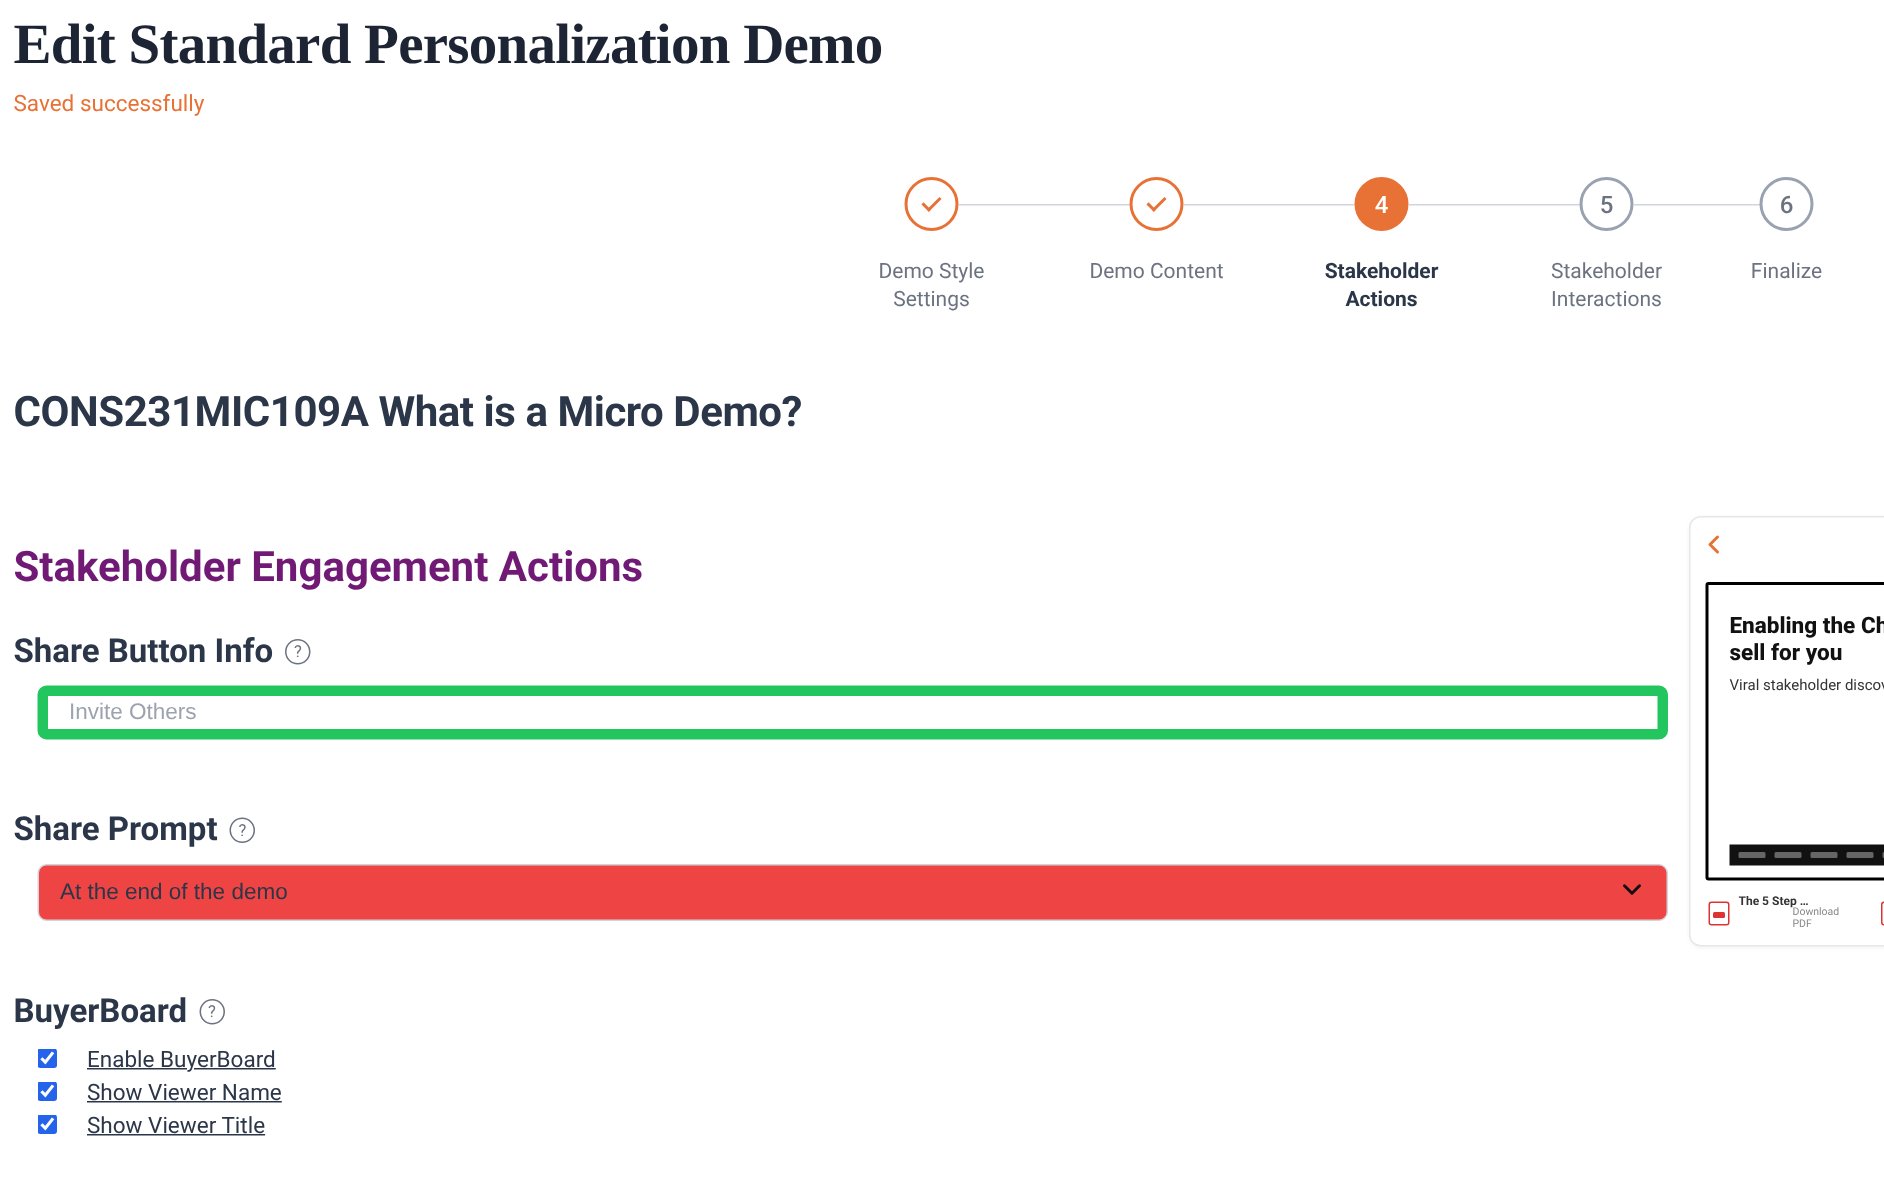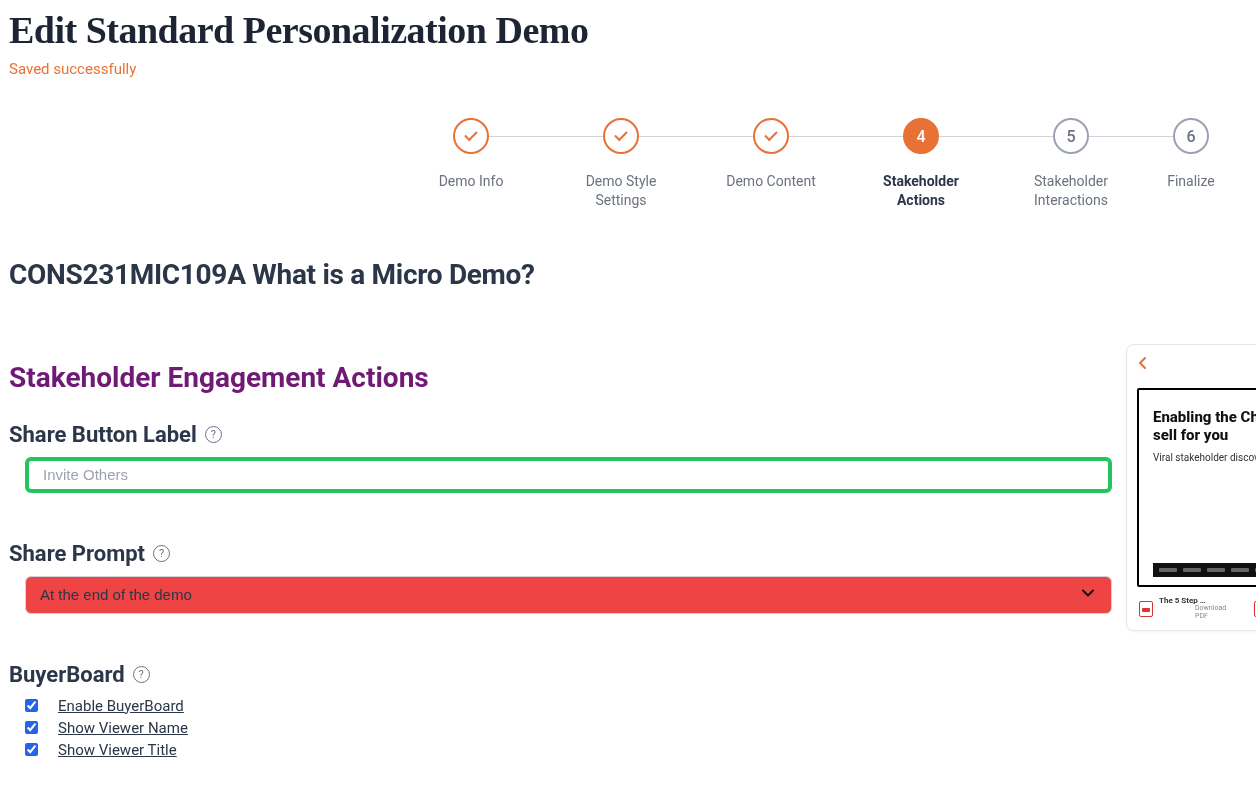--- a/index.html
+++ b/index.html
@@ -125,21 +125,21 @@
     display: inline-flex;
     align-items: center;
     justify-content: center;
     font-size: 11px;
     color: #6b7280;
   }
   .text-input {
     margin-left: 25px;
     width: 1087px;
     height: 36px;
-    border: 4px solid #22c55e;
+    border: 7px solid #22c55e;
     border-radius: 6px;
     padding: 0 14px;
     font-size: 15px;
     color: #2b3648;
   }
   .text-input::placeholder { color: #9ca3af; }
   .select-wrap {
     position: relative;
     margin-left: 25px;
     width: 1087px;
@@ -283,27 +283,20 @@
 
 <h1 class="page-title">Edit Standard Personalization Demo</h1>
 <div class="save-status">Saved successfully</div>
 
 <div class="stepper">
   <div class="step">
     <div class="step-circle done">
         <span class="check-icon"></span>
       </div>
     <div class="step-line"></div>
-    <div class="step-label">Demo Info</div>
-  </div>
-  <div class="step">
-    <div class="step-circle done">
-        <span class="check-icon"></span>
-      </div>
-    <div class="step-line"></div>
     <div class="step-label">Demo Style Settings</div>
   </div>
   <div class="step">
     <div class="step-circle done">
         <span class="check-icon"></span>
       </div>
     <div class="step-line"></div>
     <div class="step-label">Demo Content</div>
   </div>
   <div class="step">
@@ -320,21 +313,21 @@
     <div class="step-circle todo">6</div>
     <div class="step-label">Finalize</div>
   </div>
 </div>
 
 <h2 class="section-title">CONS231MIC109A What is a Micro Demo?</h2>
 
 <h2 class="subsection-title">Stakeholder Engagement Actions</h2>
 
 <div class="field-label-row">
-  <span class="field-label">Share Button Label</span>
+  <span class="field-label">Share Button Info</span>
   <span class="help-icon">?</span>
 </div>
 <input class="text-input" type="text" placeholder="Invite Others" style="">
 
 <div class="field-label-row" style="margin-top:48px">
   <span class="field-label">Share Prompt</span>
   <span class="help-icon">?</span>
 </div>
 <div class="select-wrap">
   <select class="select">

